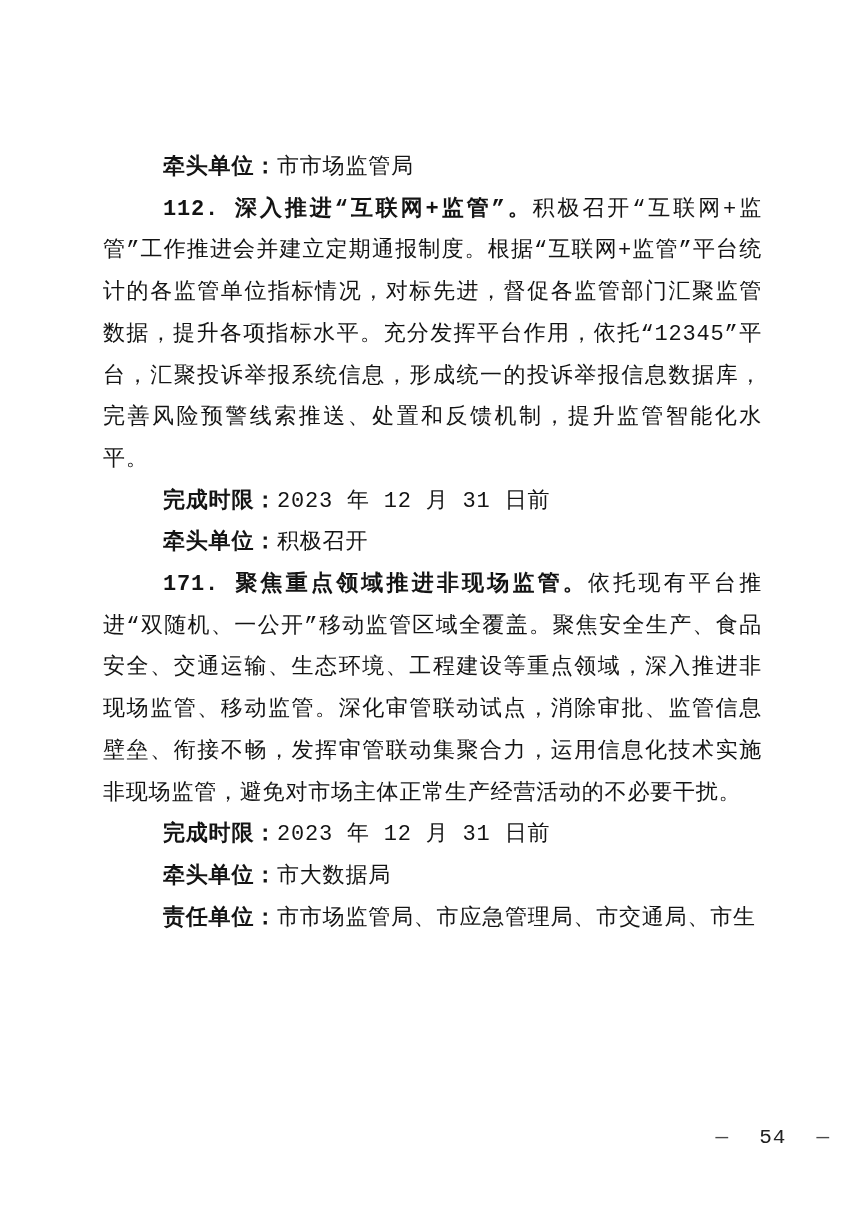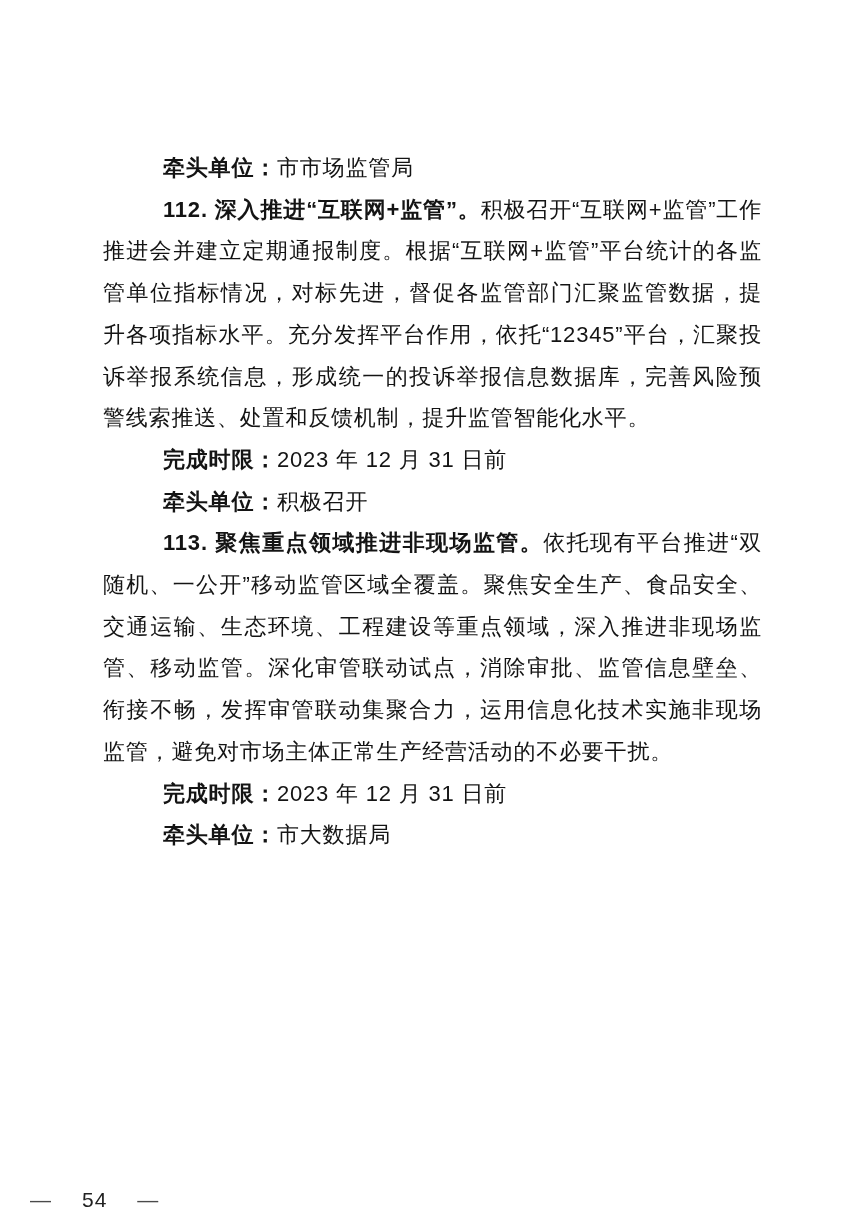--- a/index.html
+++ b/index.html
@@ -6,21 +6,21 @@
     margin: 0;
     padding: 0;
     background: #ffffff;
   }
   .page {
     position: relative;
     width: 860px;
     height: 1216px;
     background: #ffffff;
     overflow: hidden;
-    font-family: Liberation Sans, sans-serif;
+    font-family: Liberation Mono, monospace;
   }
   .content {
     position: absolute;
     left: 103px;
     top: 147px;
     width: 659px;
     color: #141414;
     font-size: 22px;
     line-height: 41.7px;
     letter-spacing: 0.8px;
@@ -29,23 +29,23 @@
   .content p {
     margin: 0;
     text-indent: 60px;
   }
   .lead {
     font-weight: bold;
   }
   .footer {
     position: absolute;
     left: 0;
-    top: 1188px;
+    top: 1126px;
     width: 100%;
-    text-align: left;
+    text-align: right;
     color: #3d3d3d;
     font-size: 21px;
     letter-spacing: 1px;
   }
   .footer .dash {
     color: #4a4a4a;
     margin: 0 30px;
   }
   .footer .num {
     color: #222222;
@@ -70,31 +70,34 @@
     <p>
       <span class="lead">完成时限：</span><span>2023 年 12 月 31 日前</span>
     </p>
 
     <p>
       <span class="lead">牵头单位：</span><span>积极召开</span>
     </p>
 
 
     <p>
-      <span class="lead">113. 聚焦重点领域推进非现场监管。</span><span>依托现有平台推进“双随机、一公开”移动监管区域全覆盖。聚焦安全生产、食品安全、交通运输、生态环境、工程建设等重点领域，深入推进非现场监管、移动监管。深化审管联动试点，消除审批、监管信息壁垒、衔接不畅，发挥审管联动集聚合力，运用信息化技术实施非现场监管，避免对市场主体正常生产经营活动的不必要干扰。</span>
+      <span class="lead">171. 聚焦重点领域推进非现场监管。</span><span>依托现有平台推进“双随机、一公开”移动监管区域全覆盖。聚焦安全生产、食品安全、交通运输、生态环境、工程建设等重点领域，深入推进非现场监管、移动监管。深化审管联动试点，消除审批、监管信息壁垒、衔接不畅，发挥审管联动集聚合力，运用信息化技术实施非现场监管，避免对市场主体正常生产经营活动的不必要干扰。</span>
     </p>
 
     <p>
       <span class="lead">完成时限：</span><span>2023 年 12 月 31 日前</span>
     </p>
 
     <p>
       <span class="lead">牵头单位：</span><span>市大数据局</span>
     </p>
 
+    <p>
+      <span class="lead">责任单位：</span><span>市市场监管局、市应急管理局、市交通局、市生</span>
+    </p>
 
   </div>
 
   <div class="footer">
     <span class="dash">—</span><span class="num">54</span><span class="dash">—</span>
   </div>
 
 </div>
 
 </body></html>

